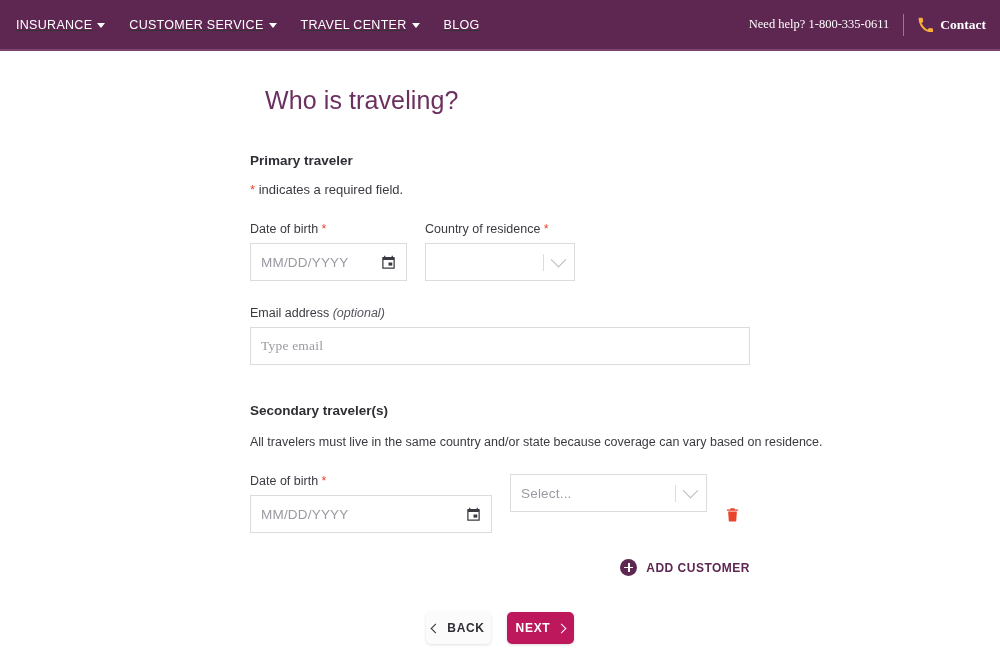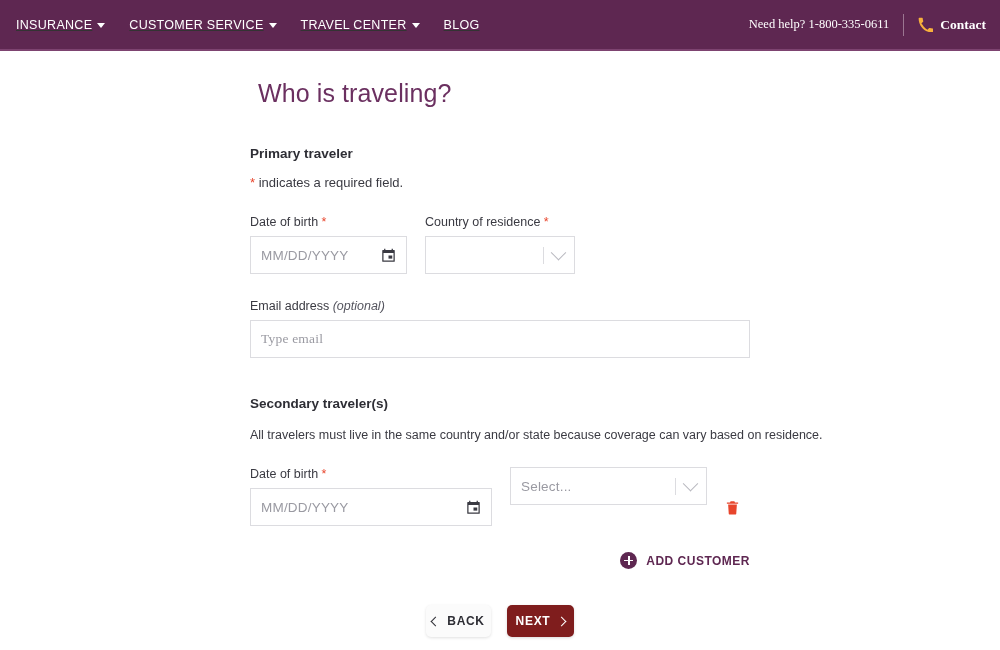--- a/index.html
+++ b/index.html
@@ -78,21 +78,21 @@
   .phone-ico { display: block; }
 
   
   .content { padding: 0; }
   .wrap { margin-left: 250px; }
 
   h1.page-title {
     font-size: 25px;
     font-weight: normal;
     color: #6b3060;
-    margin: 8px;
+    margin: 15px;
     padding-top: 20px;
     letter-spacing: 0.1px;
   }
 
   .section-head {
     font-size: 13.5px;
     font-weight: bold;
     color: #2e2e35;
     margin-top: 38px;
   }
@@ -213,21 +213,21 @@
     border: none;
     font-family: "Liberation Sans", sans-serif;
   }
   .btn-back {
     background: #fbfbfb;
     color: #2e2e35;
     width: 65px;
     box-shadow: 0 1px 3px rgba(0,0,0,0.12);
   }
   .btn-next {
-    background: #7f1d1d;
+    background: #be185d;
     color: #ffffff;
     width: 67px;
     box-shadow: 0 1px 3px rgba(0,0,0,0.15);
   }
   .ch-left {
     width: 7px; height: 7px;
     border-left: 1.8px solid #2e2e35;
     border-bottom: 1.8px solid #2e2e35;
     transform: rotate(45deg);
   }

